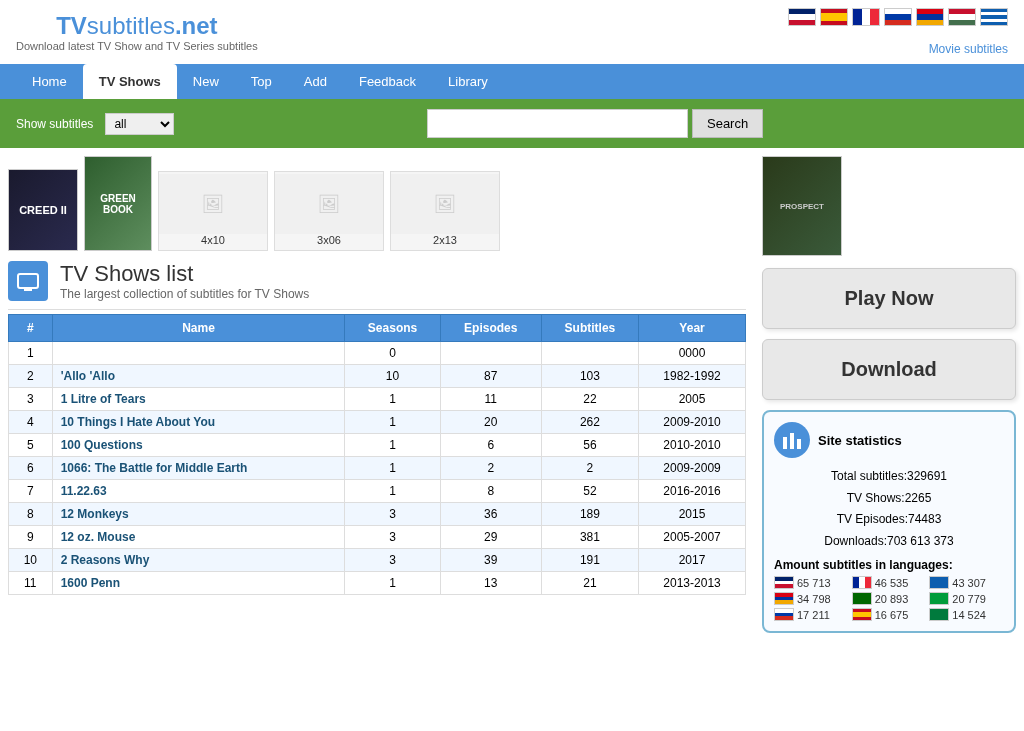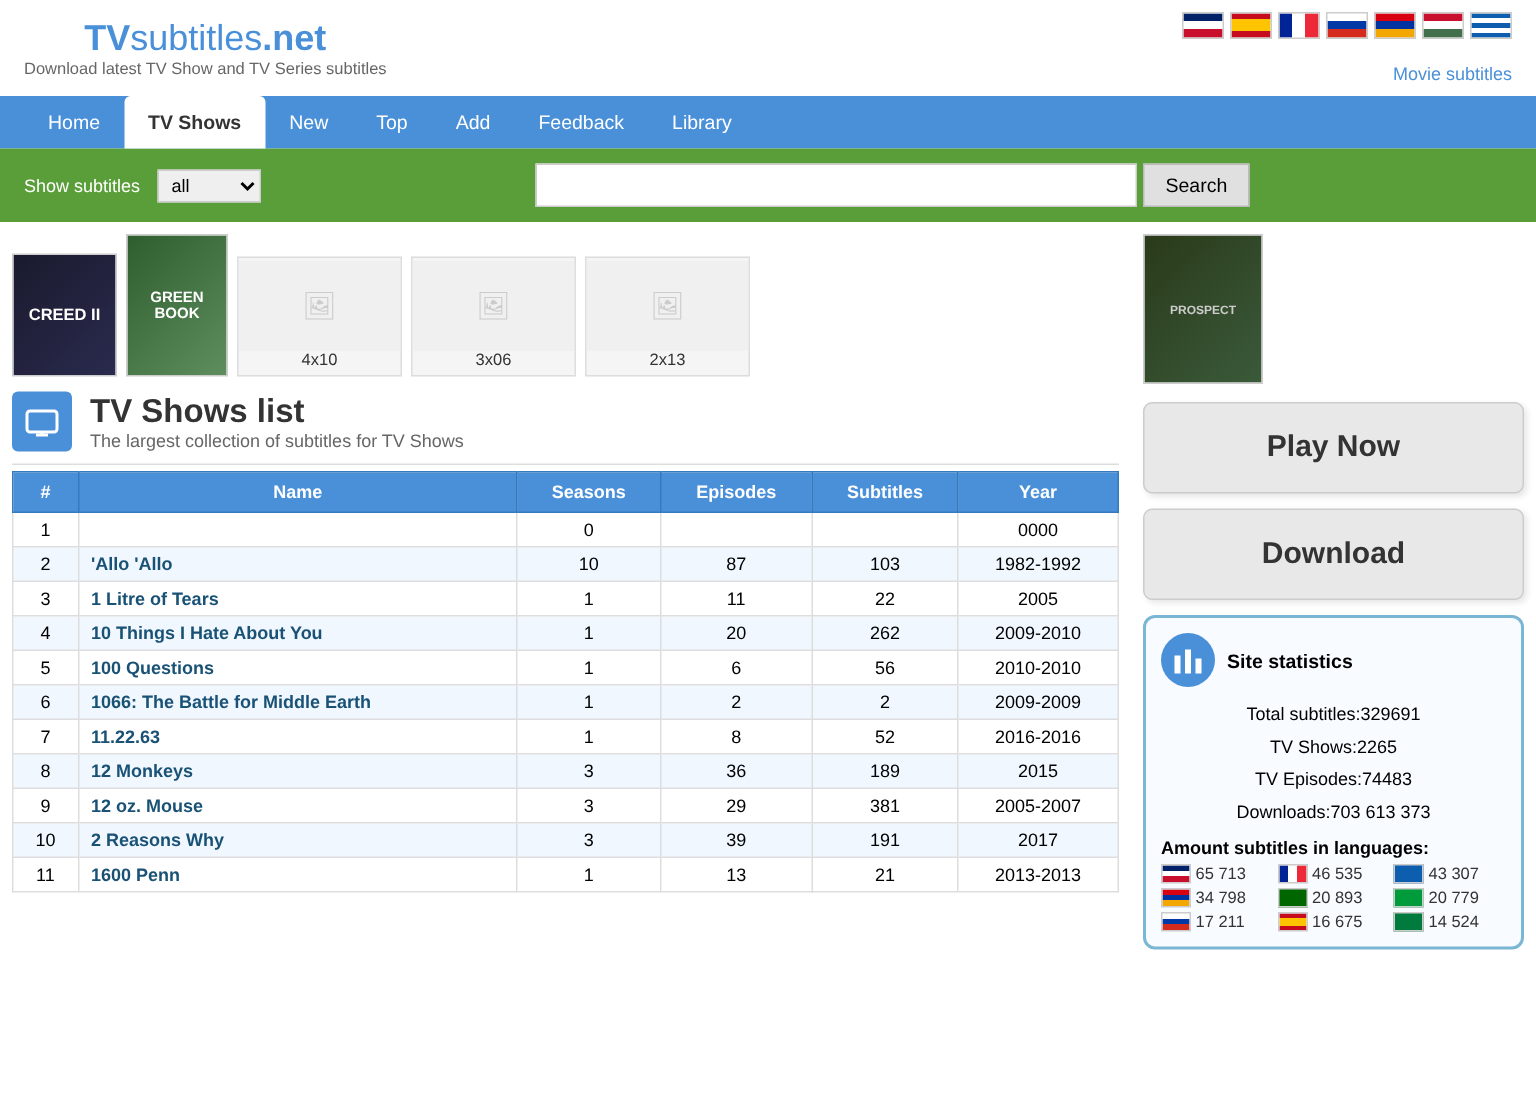--- a/index.html
+++ b/index.html
@@ -26,21 +26,21 @@
     
     #nav { background: #4a90d9; padding: 0 16px; display: flex; align-items: center; }
     .nav-item { padding: 10px 16px; color: #fff; font-size: 13px; cursor: pointer; text-decoration: none; display: inline-block; }
     .nav-item.active { background: #fff; color: #333; border-radius: 4px 4px 0 0; font-weight: bold; }
 
     
     #search-bar { background: #5a9e3a; padding: 10px 16px; display: flex; align-items: center; gap: 8px; }
     #show-subtitles-label { color: #fff; font-size: 12px; margin-right: 4px; }
     #show-subtitles-select { font-size: 12px; padding: 2px 4px; border: 1px solid #ccc; }
     #search-input-wrap { flex: 1; display: flex; justify-content: center; }
-    #search-form { display: flex; gap: 4px; align-items: flex-start; width: 476px; }
+    #search-form { display: flex; gap: 4px; align-items: flex-start; width: 336px; }
     #search-input { flex: 1; padding: 6px 10px; font-size: 13px; border: 1px solid #ccc; }
     #search-btn { padding: 6px 14px; background: #e0e0e0; border: 1px solid #bbb; cursor: pointer; font-size: 13px; }
 
     
     #main { display: flex; gap: 0; }
     #left-content { flex: 1; padding: 8px; min-width: 0; }
     #right-sidebar { width: 270px; padding: 8px; flex-shrink: 0; }
 
     
     #top-banners { display: flex; gap: 6px; margin-bottom: 10px; align-items: flex-end; }
@@ -51,21 +51,21 @@
     .episode-label { font-size: 11px; color: #333; padding-bottom: 4px; }
 
     
     .creed-banner { background: #1a1a2e; color: #fff; display: flex; align-items: center; justify-content: center; font-size: 14px; font-weight: bold; }
     .greenbook-banner { background: #2e5e2e; color: #fff; display: flex; align-items: center; justify-content: center; font-size: 10px; text-align: center; }
 
     
     #tv-shows-section { margin-bottom: 12px; }
     #tv-shows-header { display: flex; align-items: center; gap: 12px; margin-bottom: 4px; padding-bottom: 8px; border-bottom: 1px solid #ddd; }
     #tv-icon { width: 40px; height: 40px; background: #4a90d9; display: flex; align-items: center; justify-content: center; border-radius: 4px; }
-    #tv-shows-title { font-size: 22px; font-weight: bold; color: #333; }
+    #tv-shows-title { font-size: 22px; font-weight: normal; color: #333; }
     #tv-shows-subtitle { font-size: 12px; color: #666; }
 
     
     #shows-table { width: 100%; border-collapse: collapse; font-size: 12px; }
     #shows-table th { background: #4a90d9; color: #fff; padding: 6px 8px; text-align: center; border: 1px solid #357abd; }
     #shows-table td { padding: 4px 8px; border: 1px solid #ddd; text-align: center; }
     #shows-table td.name-col { text-align: left; }
     #shows-table tr:nth-child(even) { background: #f0f7ff; }
     #shows-table tr:nth-child(odd) { background: #fff; }
     #shows-table a { color: #1a5276; text-decoration: none; font-weight: bold; }

